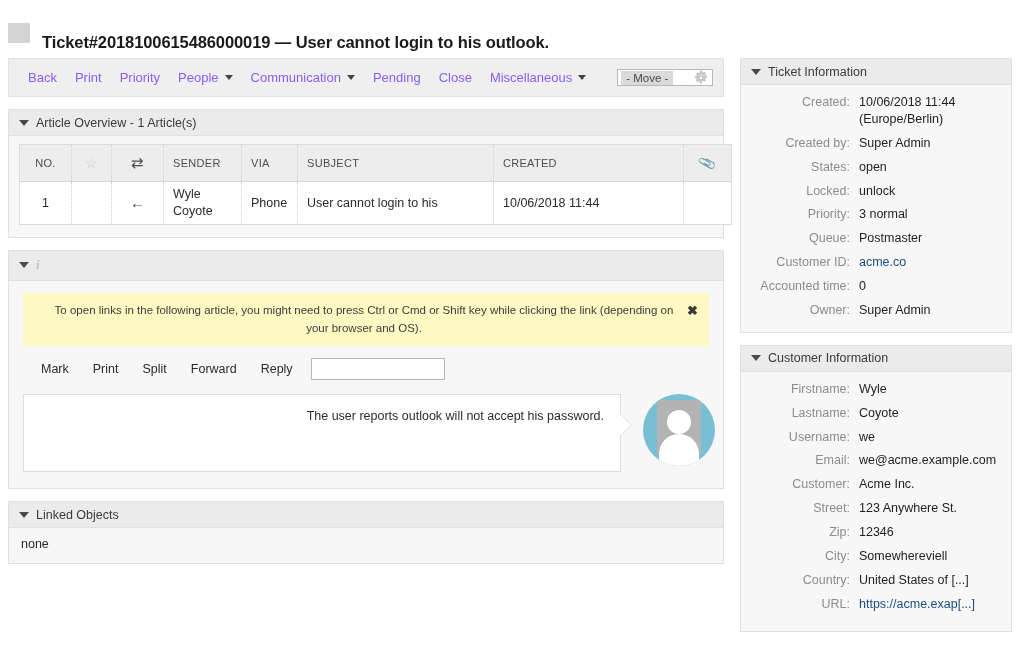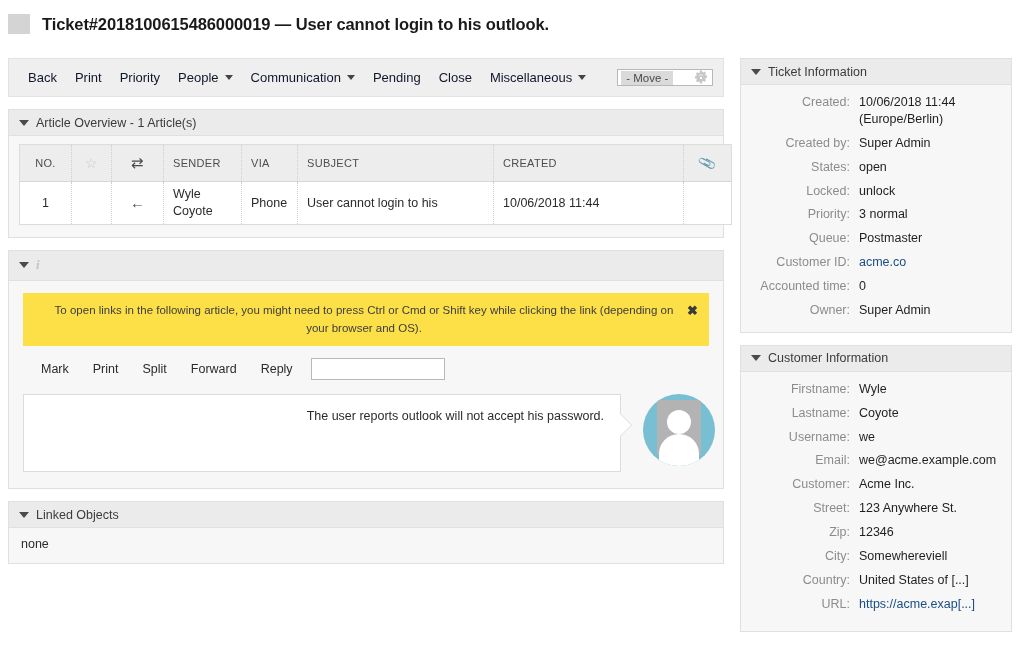--- a/index.html
+++ b/index.html
@@ -17,39 +17,39 @@
   .title-row {
     position: absolute; left: 0; top: 14px;
     display: flex; align-items: center; gap: 12px;
     padding-left: 8px;
   }
   .title-square {
     width: 22px; height: 20px; background: #d4d4d4; display: block;
   }
   .title-text {
     font-size: 16.5px; font-weight: bold; color: #1a1a1a;
-    letter-spacing: -0.1px; white-space: nowrap;
+    letter-spacing: -0.1px; white-space: nowrap; margin-top: 19px;
   }
 
   
   .left-col {
     position: absolute; left: 8px; top: 58px; width: 716px;
   }
 
   
   .toolbar {
     background: #efefef;
     border: 1px solid #e2e2e2;
     height: 39px;
     display: flex; align-items: center;
     padding: 0 10px;
     position: relative;
   }
   .tb-item {
-    font-size: 13px; color: #0f172a; padding: 16px 9px;
+    font-size: 13px; color: #8b5cf6; padding: 16px 9px;
     white-space: nowrap; display: flex; align-items: center; gap: 6px;
     height: 100%;
     cursor: pointer;
   }
   .caret {
     width: 0; height: 0;
     border-left: 4.5px solid transparent;
     border-right: 4.5px solid transparent;
     border-top: 5.5px solid #444;
     display: inline-block;
@@ -124,21 +124,21 @@
     position: relative;
   }
   .art-title { white-space: nowrap; overflow: hidden; text-overflow: ellipsis; flex: 1; }
   .info-i {
     color: #c4c4c4; font-size: 13px; font-weight: bold;
     font-style: italic; font-family: "Liberation Serif", serif;
     padding-right: 2px; cursor: pointer;
   }
   .art-body { padding: 12px 14px 16px 14px; }
   .notice {
-    background: #fde047; position: relative;
+    background: #fef9c3; position: relative;
     padding: 9px 34px 9px 30px;
     font-size: 11.5px; color: #3c3c3c; text-align: center; line-height: 1.55;
   }
   .notice-x {
     position: absolute; right: 11px; top: 8px;
     font-size: 13px; color: #3a3a3a; cursor: pointer; font-weight: bold;
   }
   .art-actions {
     display: flex; align-items: center; gap: 0; margin: 12px 0 10px 18px;
   }

